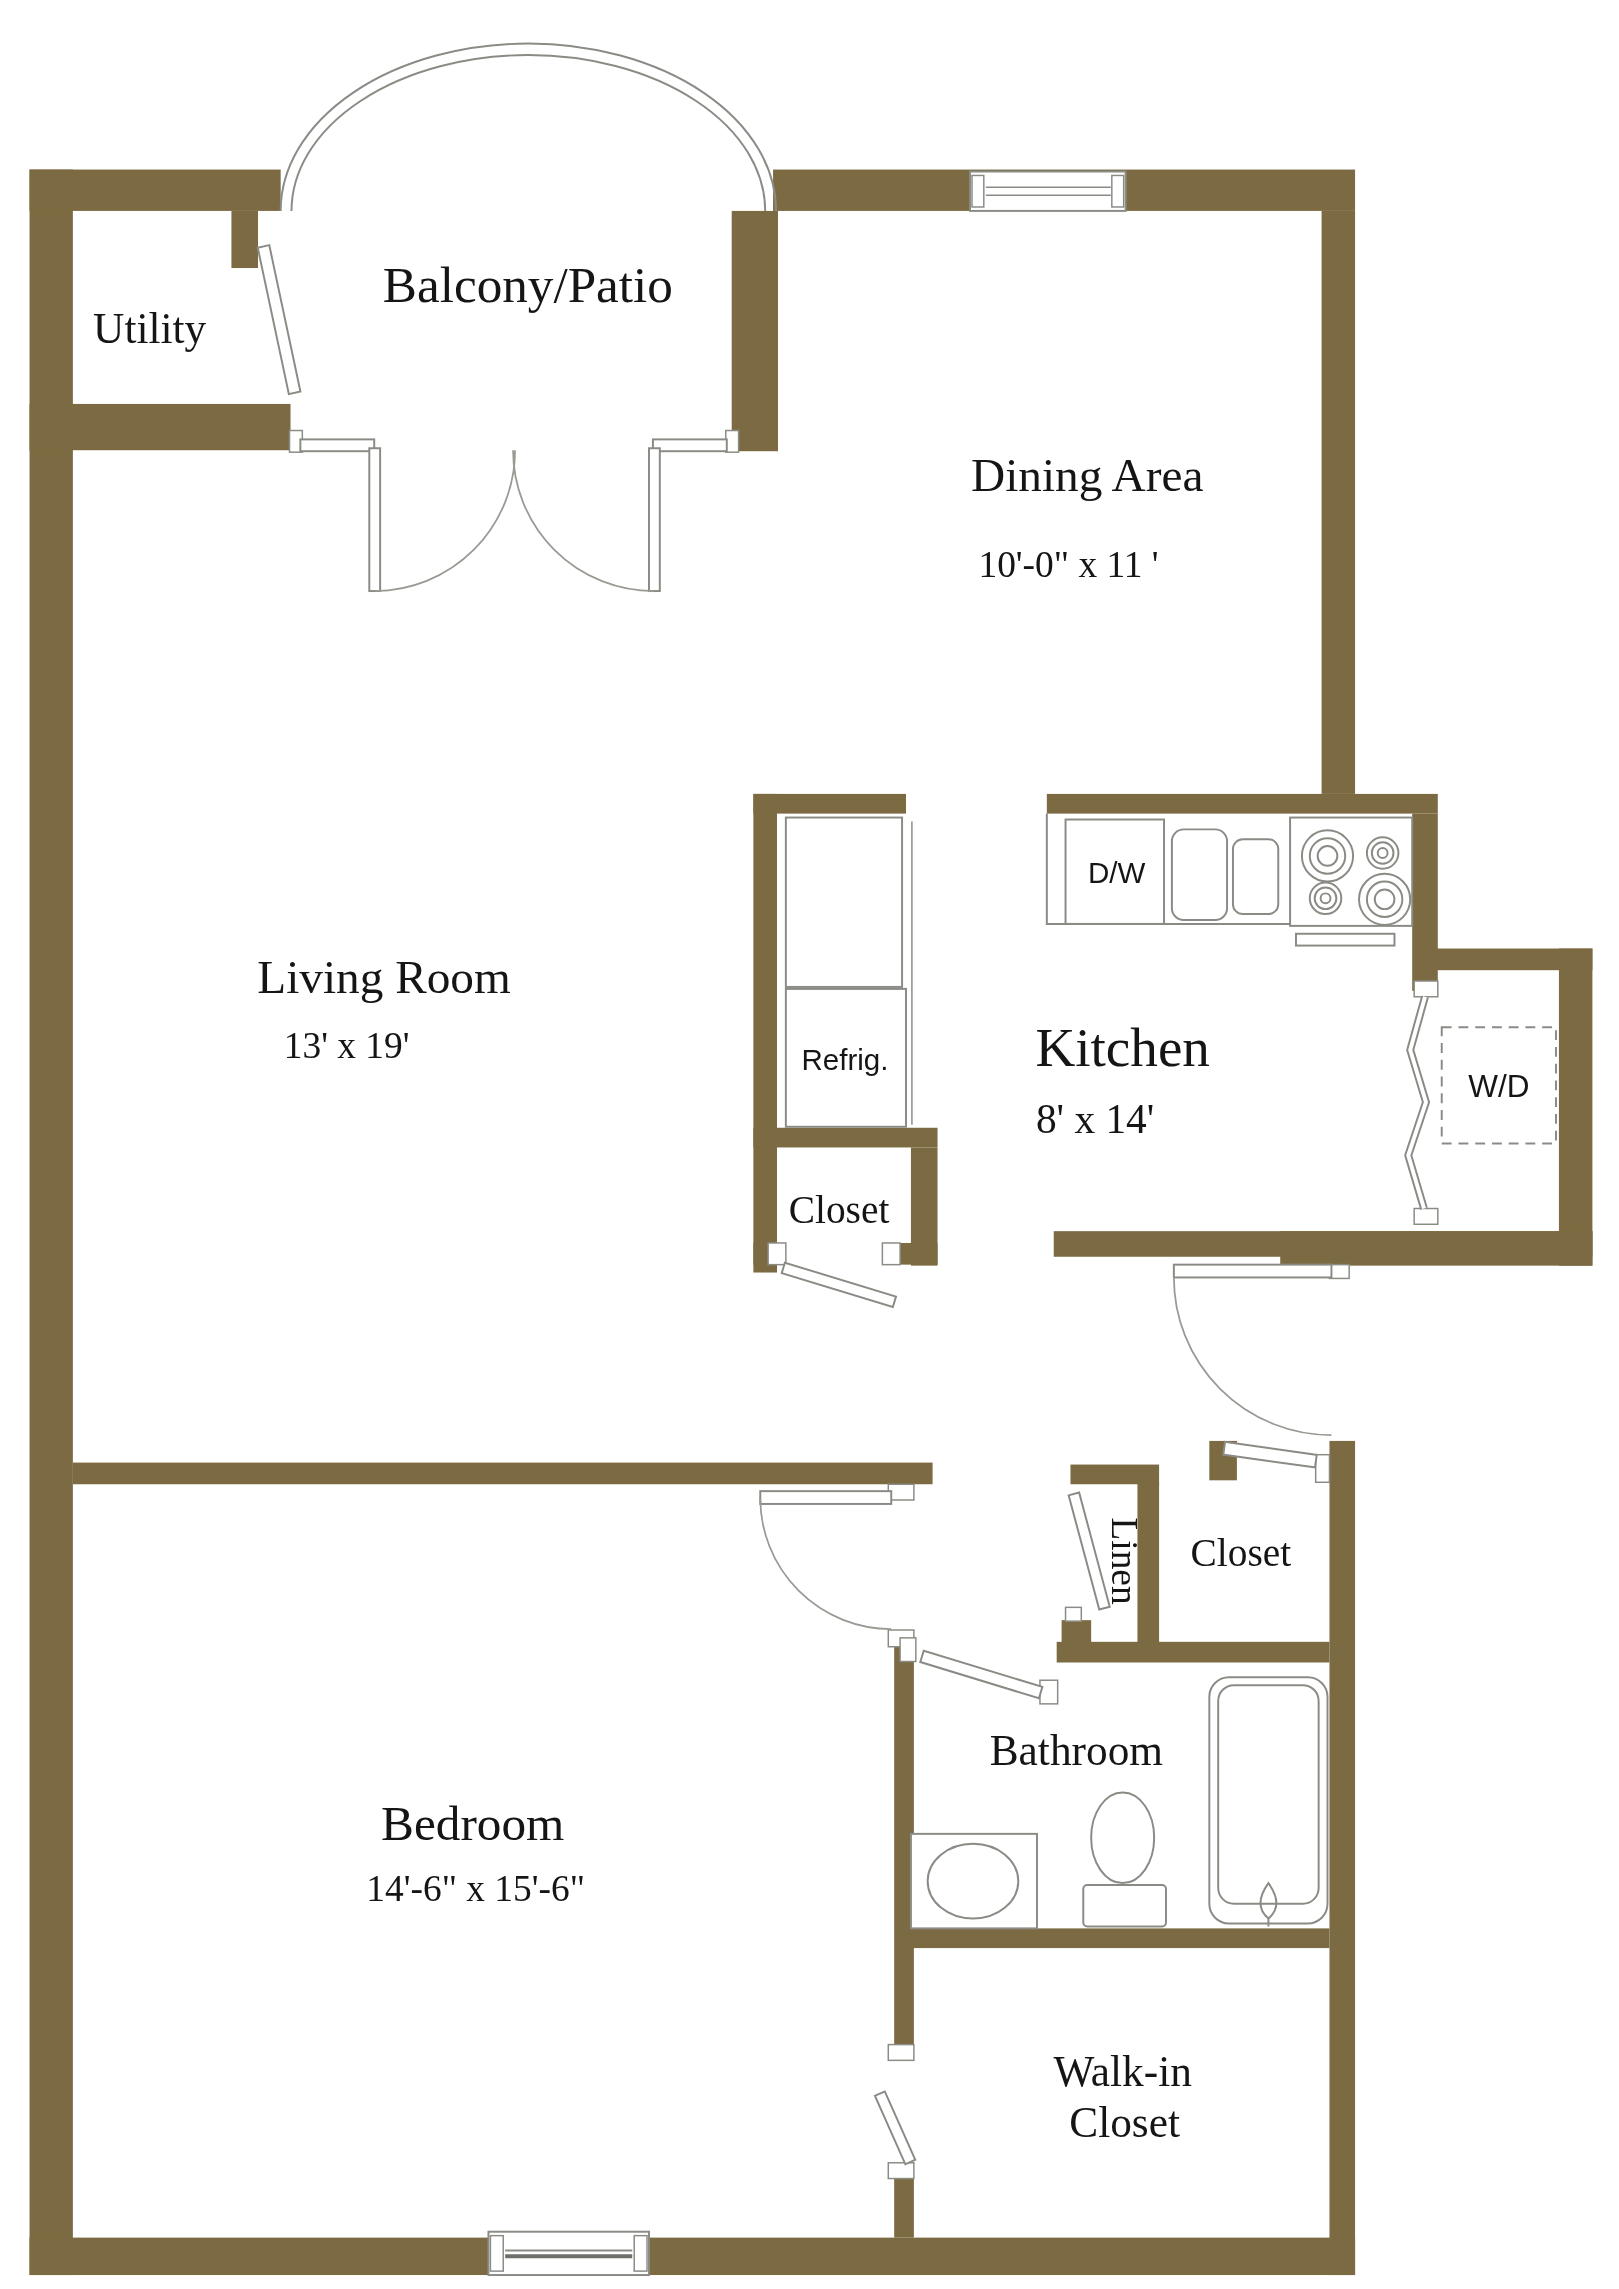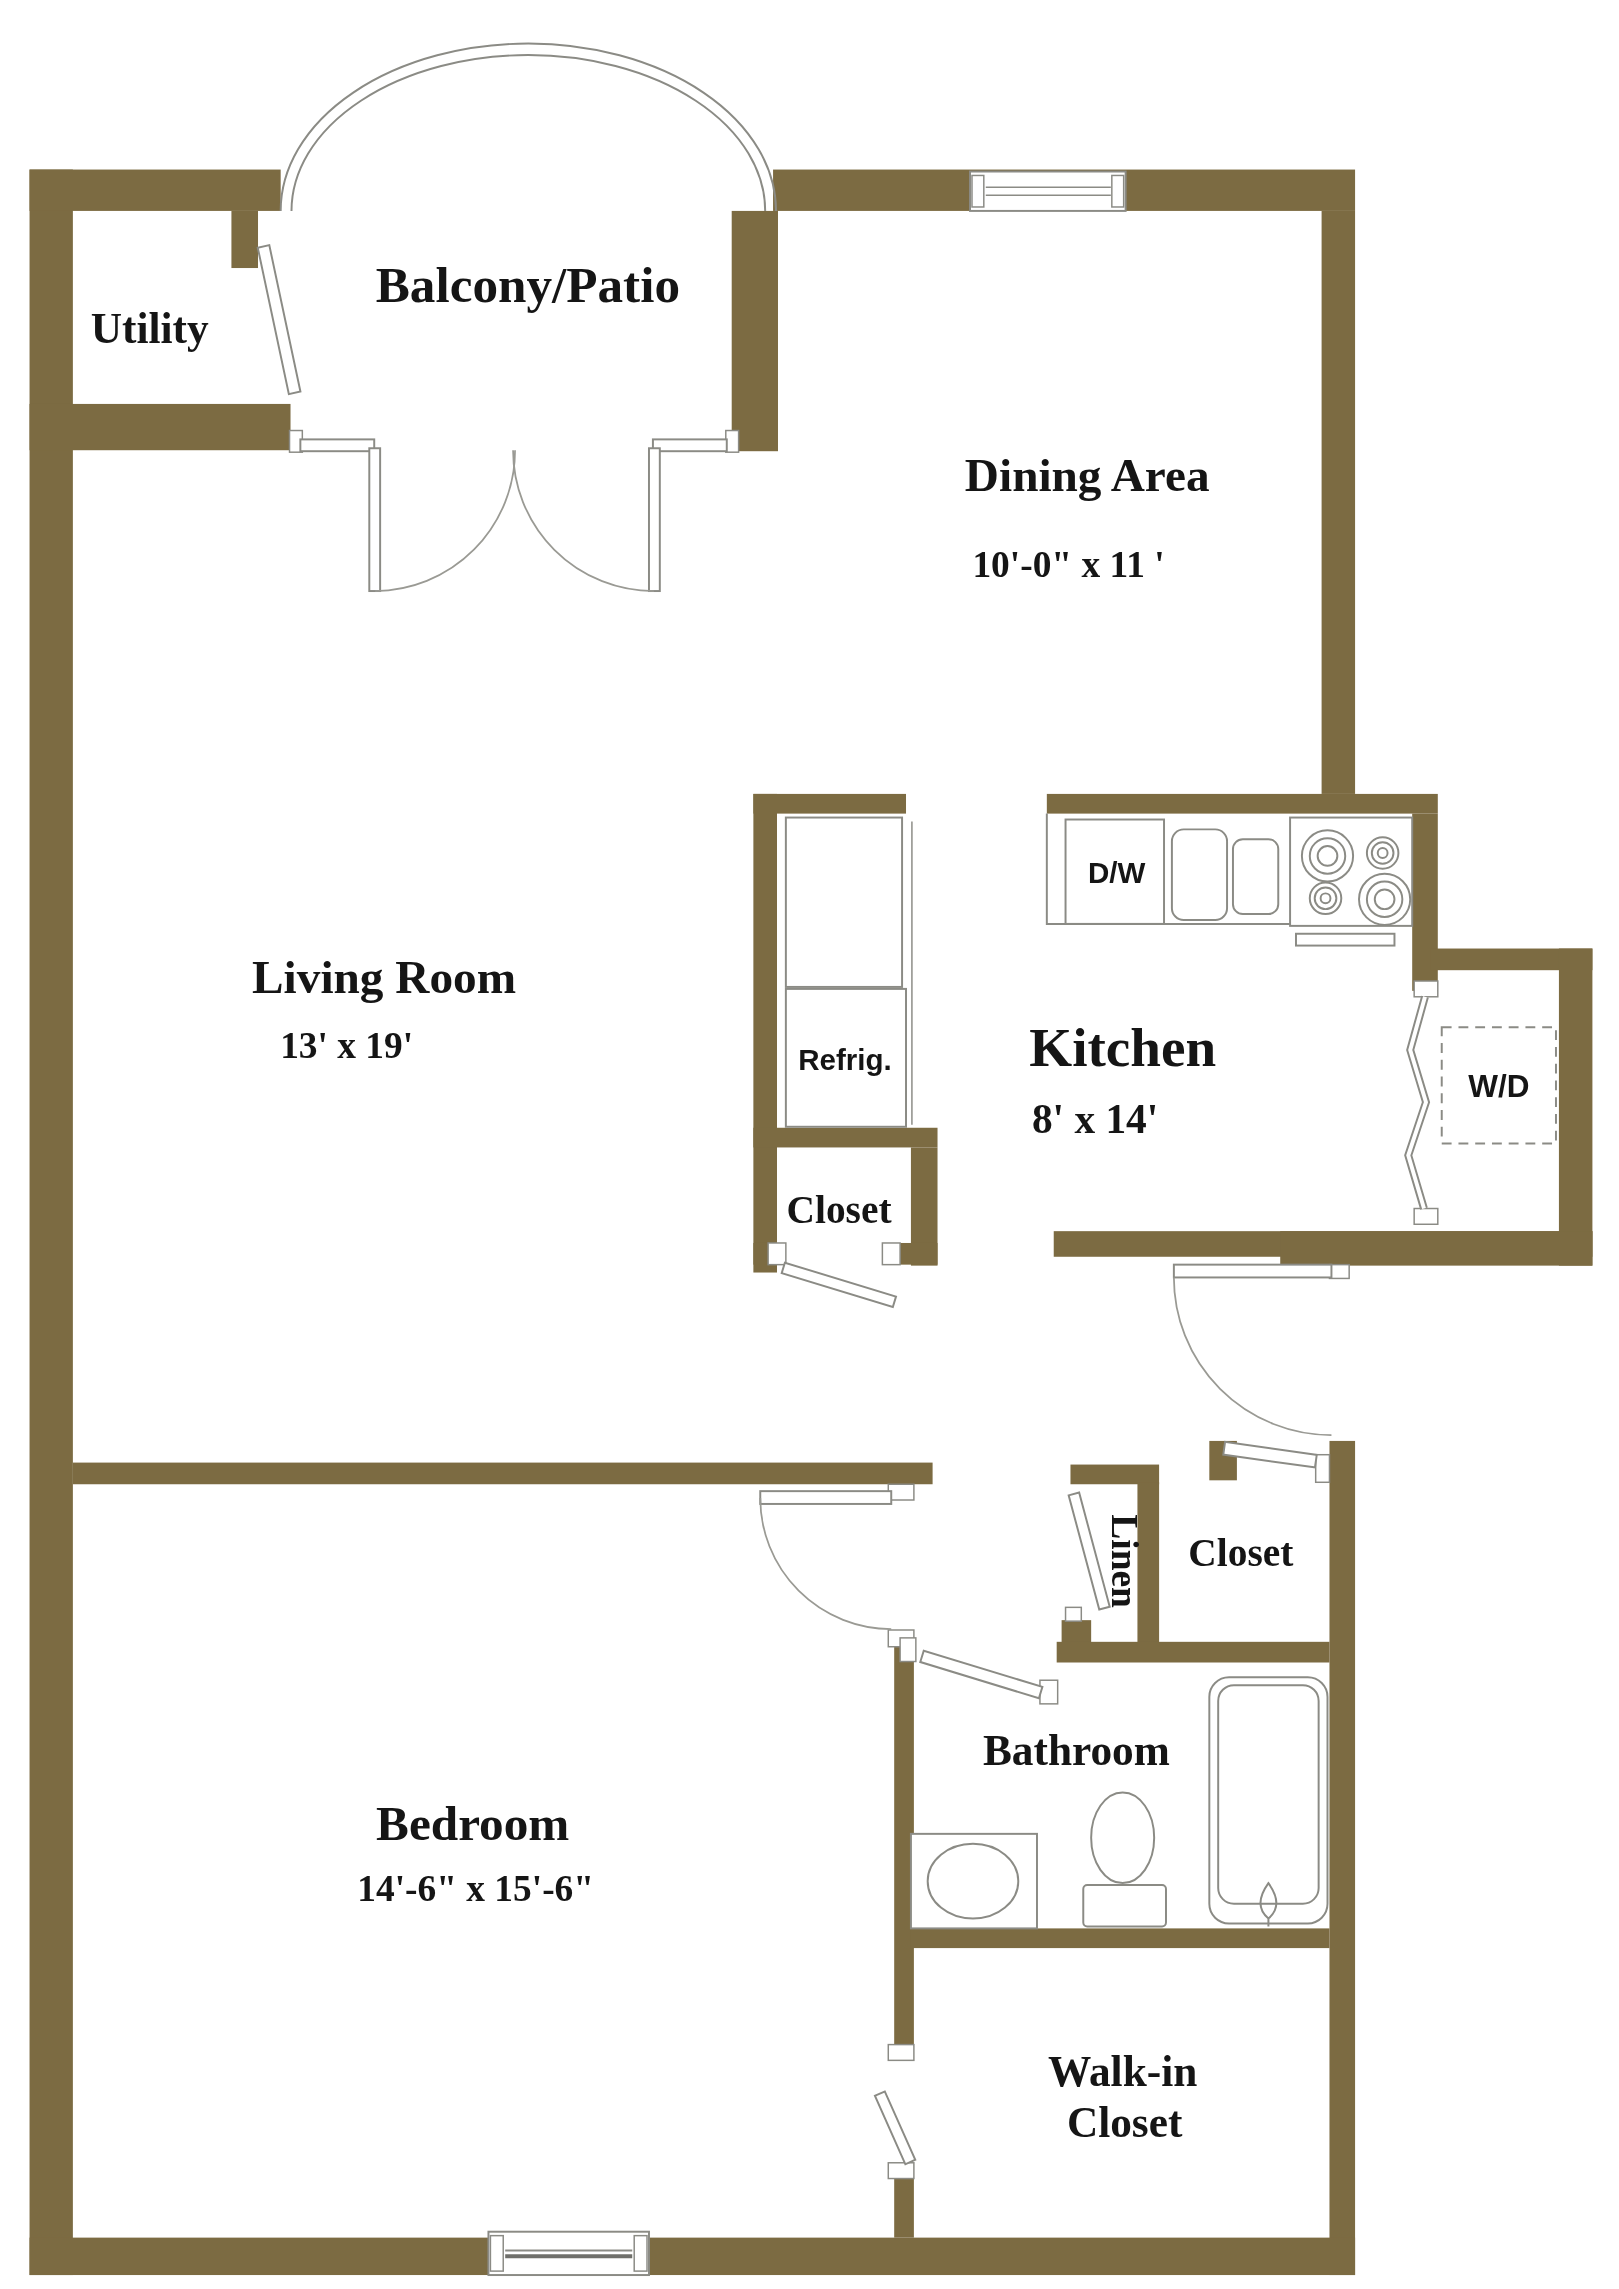--- a/index.html
+++ b/index.html
@@ -1,16 +1,16 @@
 <!DOCTYPE html>
 <html><head>
 <meta charset="utf-8">
 <style>
   html,body{margin:0;padding:0;background:#ffffff;}
-  .sheet{width:1619px;height:2289px;background:#ffffff;position:relative;font-weight:bold;}
+  .sheet{width:1619px;height:2289px;background:#ffffff;position:relative;}
   svg{display:block;}
   .wall{fill:#7C6B42;stroke:none;}
   .thin{stroke:#8B8B85;stroke-width:2;fill:none;}
   .thin15{stroke:#8B8B85;stroke-width:1.5;fill:none;}
   .fixture{stroke:#8B8B85;stroke-width:2;fill:#ffffff;}
   .fixline{stroke:#8B8B85;stroke-width:2;fill:none;}
   .jamb{fill:#ffffff;stroke:#8B8B85;stroke-width:1.5;}
   .leaf{fill:#ffffff;stroke:#8B8B85;stroke-width:2;}
   .swing{stroke:#9a9a94;stroke-width:1.8;fill:none;}
   .winbox{fill:#ffffff;stroke:#8B8B85;stroke-width:2;}

